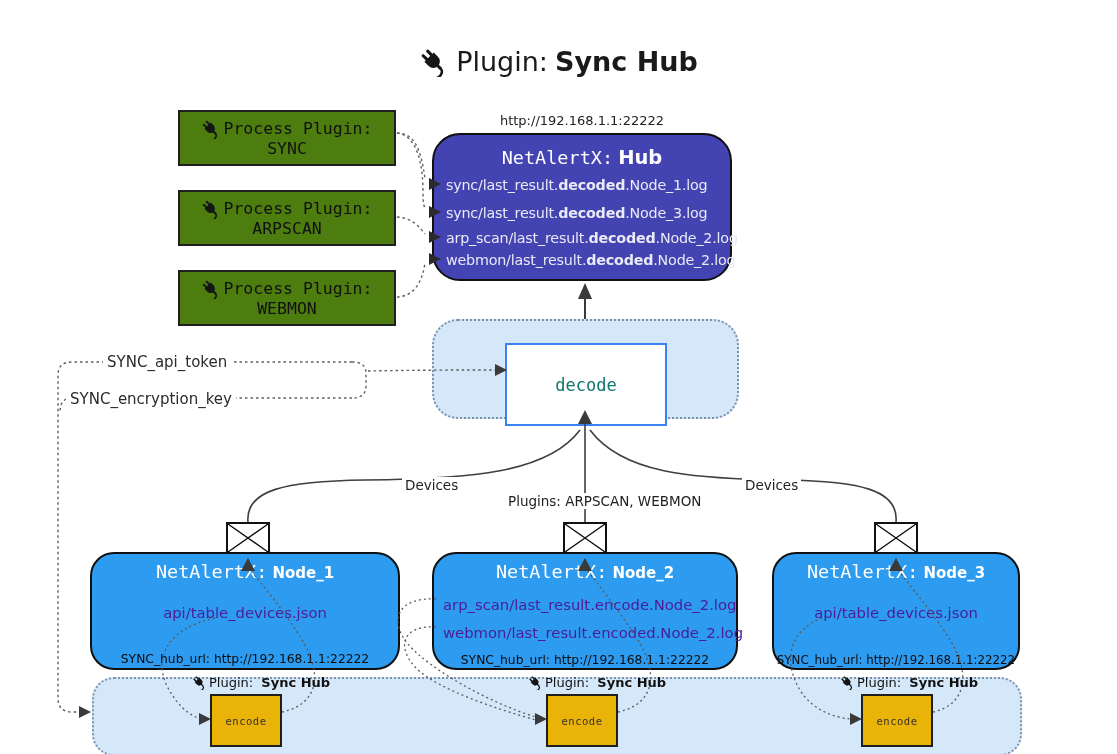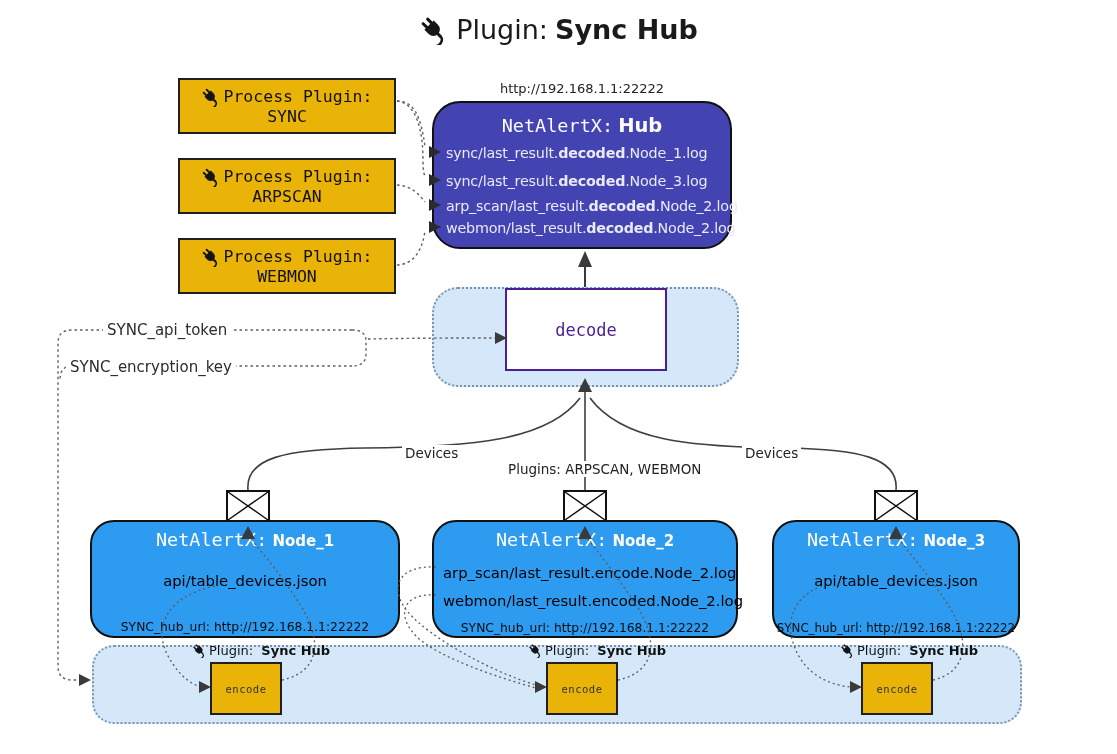--- a/index.html
+++ b/index.html
@@ -1,56 +1,56 @@
 <!DOCTYPE html>
 <html><head>
 <meta charset="utf-8">
 <style>
   * { box-sizing: border-box; margin: 0; padding: 0; }
   html,body { width: 1117px; height: 754px; background: #ffffff; overflow: hidden; }
   body { font-family: "DejaVu Sans", sans-serif; color: #1a1a1a; position: relative; }
-  .canvas { position: absolute; inset: 0; width: 1117px; height: 663px; }
+  .canvas { position: absolute; inset: 0; width: 1117px; height: 663px; margin-top: 32px; }
   .abs { position: absolute; }
 
   
   .title { top: 14px; left: 0; width: 100%; display: flex; align-items: center; justify-content: center; gap: 7px; font-size: 27px; color: #1a1a1a; }
   .title .t-bold { font-weight: 700; }
 
   
-  .pbox { left: 178px; width: 218px; height: 56px; background: #eab308; border: 2px solid #1f1f1f;
+  .pbox { left: 178px; width: 218px; height: 56px; background: #4d7c0f; border: 2px solid #1f1f1f;
           display: flex; flex-direction: column; align-items: center; justify-content: center;
           font-family: "DejaVu Sans Mono", monospace; font-size: 16.5px; color: #111; z-index: 2; }
   .pbox .row1 { display: flex; align-items: center; gap: 2px; }
 
   
   .hub-url { top: 81px; left: 432px; width: 300px; text-align: center; font-size: 13px; color: #222; }
   .hub { top: 101px; left: 432px; width: 300px; height: 148px; background: #4343b2; border: 2px solid #101010; border-radius: 28px; z-index: 1; }
   .hub-title { position: absolute; top: 11px; left: 0; width: 100%; text-align: center; color: #fdfdff; }
   .hub-title .mono { font-family: "DejaVu Sans Mono", monospace; font-size: 18.5px; }
   .hub-title .bold { font-weight: 700; font-size: 19.5px; }
   .hub-log { position: absolute; left: 12px; width: 288px; font-size: 14.3px; color: #e9e9f7; white-space: nowrap; letter-spacing: -0.2px; }
   .hub-log b { font-weight: 700; }
 
   
   .decode-band { top: 287px; left: 432px; width: 307px; height: 100px; background: #d5e8fa; border: 2px dotted #7d93ad; border-radius: 26px; z-index: 1; }
-  .decode-box { top: 288px; left: 505px; width: 162px; height: 83px; background: #fff; border: 2px solid #4c1d95; z-index: 2;
-                display: flex; align-items: center; justify-content: center; font-family: "DejaVu Sans Mono", monospace; font-size: 17px; color: #4c1d95; }
+  .decode-box { top: 311px; left: 505px; width: 162px; height: 83px; background: #fff; border: 2px solid #3b82f6; z-index: 2;
+                display: flex; align-items: center; justify-content: center; font-family: "DejaVu Sans Mono", monospace; font-size: 17px; color: #0f766e; }
 
   
   .setting-label { font-size: 15px; color: #2b2b2b; background: #fff; padding: 0 4px; z-index: 6; white-space: nowrap; }
 
   
   .edge-label { font-size: 13.5px; color: #222; background: #fff; padding: 0 3px; z-index: 6; white-space: nowrap; }
 
   
   .node { height: 118px; background: #2d9bf0; border: 2.5px solid #101010; border-radius: 24px; z-index: 1; top: 520px; }
   .node-title { position: absolute; top: 7px; left: 0; width: 100%; text-align: center; color: #ffffff; white-space: nowrap; }
   .node-title .mono { font-family: "DejaVu Sans Mono", monospace; font-size: 18.5px; }
   .node-title .bold { font-weight: 700; font-size: 15px; }
-  .node-file { position: absolute; font-size: 14.8px; color: #000000; white-space: nowrap; }
+  .node-file { position: absolute; font-size: 14.8px; color: #4c1d95; white-space: nowrap; }
   .node-url { position: absolute; left: 0; width: 100%; text-align: center; font-size: 12.3px; color: #0d0d0d; white-space: nowrap; }
 
   
   .enc-band { top: 645px; left: 92px; width: 930px; height: 79px; background: #d5e8fa; border: 2px dotted #7d93ad; border-radius: 22px; z-index: 1; }
   .enc-label { top: 643px; display: flex; align-items: center; gap: 2px; font-size: 13px; color: #111; z-index: 6; white-space: nowrap; }
   .enc-label .t-bold { font-weight: 700; }
   .enc-box { top: 662px; width: 72px; height: 53px; background: #eab308; border: 2px solid #1f1f1f; z-index: 2;
              display: flex; align-items: center; justify-content: center;
              font-family: "DejaVu Sans Mono", monospace; font-size: 10.5px; letter-spacing: 0.5px; color: #333; }
 

